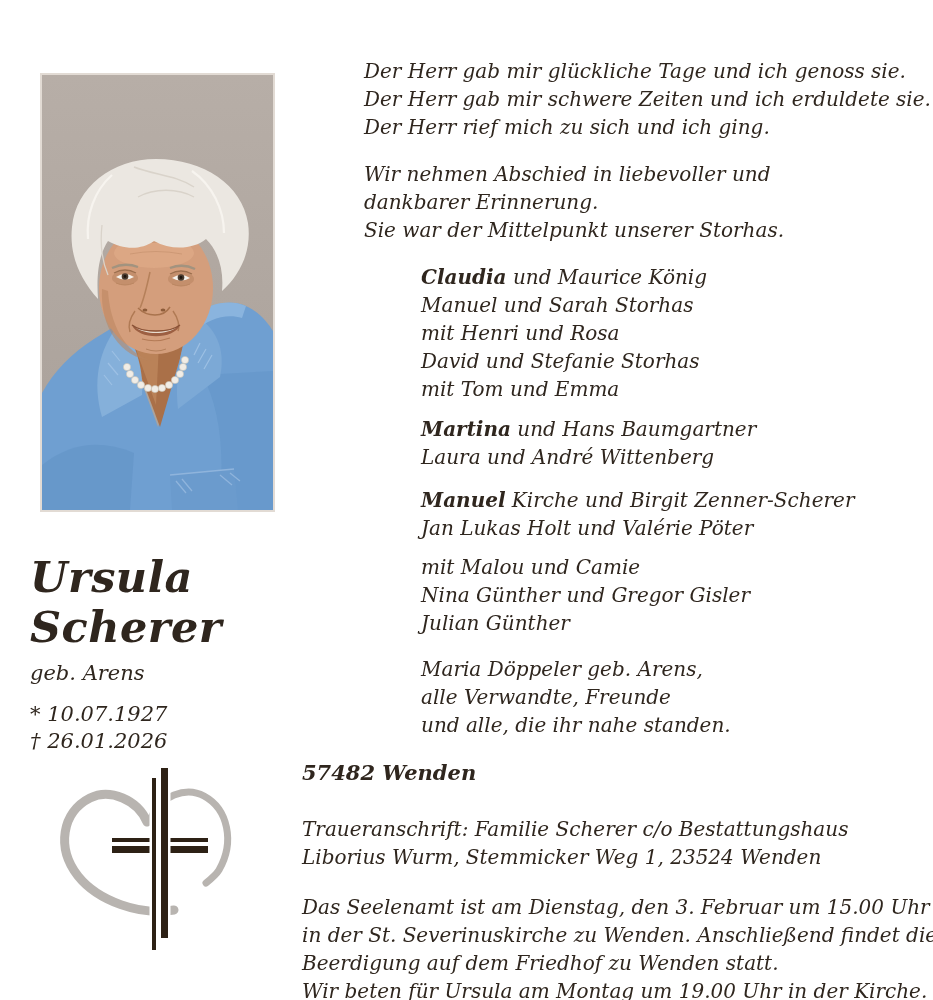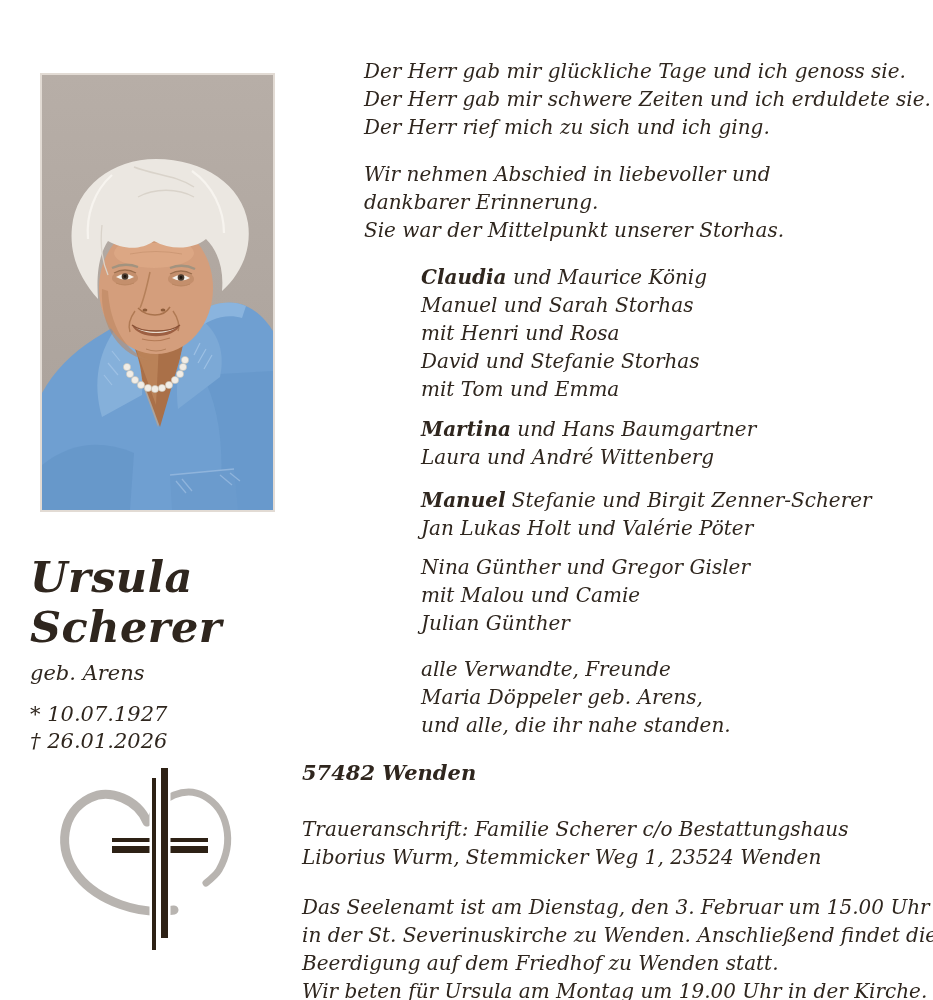--- a/index.html
+++ b/index.html
@@ -166,33 +166,33 @@
     <div>David und Stefanie Storhas</div>
     <div>mit Tom und Emma</div>
   </div>
 
   <div class="txt group g2">
     <div><b class="lead">Martina</b><span> und Hans Baumgartner</span></div>
     <div>Laura und André Wittenberg</div>
   </div>
 
   <div class="txt group g3">
-    <div><b class="lead">Manuel</b><span> Stefanie und Birgit Zenner-Scherer</span></div>
+    <div><b class="lead">Manuel</b><span> Kirche und Birgit Zenner-Scherer</span></div>
     <div>Jan Lukas Holt und Valérie Pöter</div>
   </div>
 
   <div class="txt group g4">
+    <div>mit Malou und Camie</div>
     <div>Nina Günther und Gregor Gisler</div>
-    <div>mit Malou und Camie</div>
     <div>Julian Günther</div>
   </div>
 
   <div class="txt group g5">
+    <div>Maria Döppeler geb. Arens,</div>
     <div>alle Verwandte, Freunde</div>
-    <div>Maria Döppeler geb. Arens,</div>
     <div>und alle, die ihr nahe standen.</div>
   </div>
 
   <div class="txt city">57482 Wenden</div>
 
   <div class="txt address">
     <div>Traueranschrift: Familie Scherer c/o Bestattungshaus</div>
     <div>Liborius Wurm, Stemmicker Weg 1, 23524 Wenden</div>
   </div>
 

